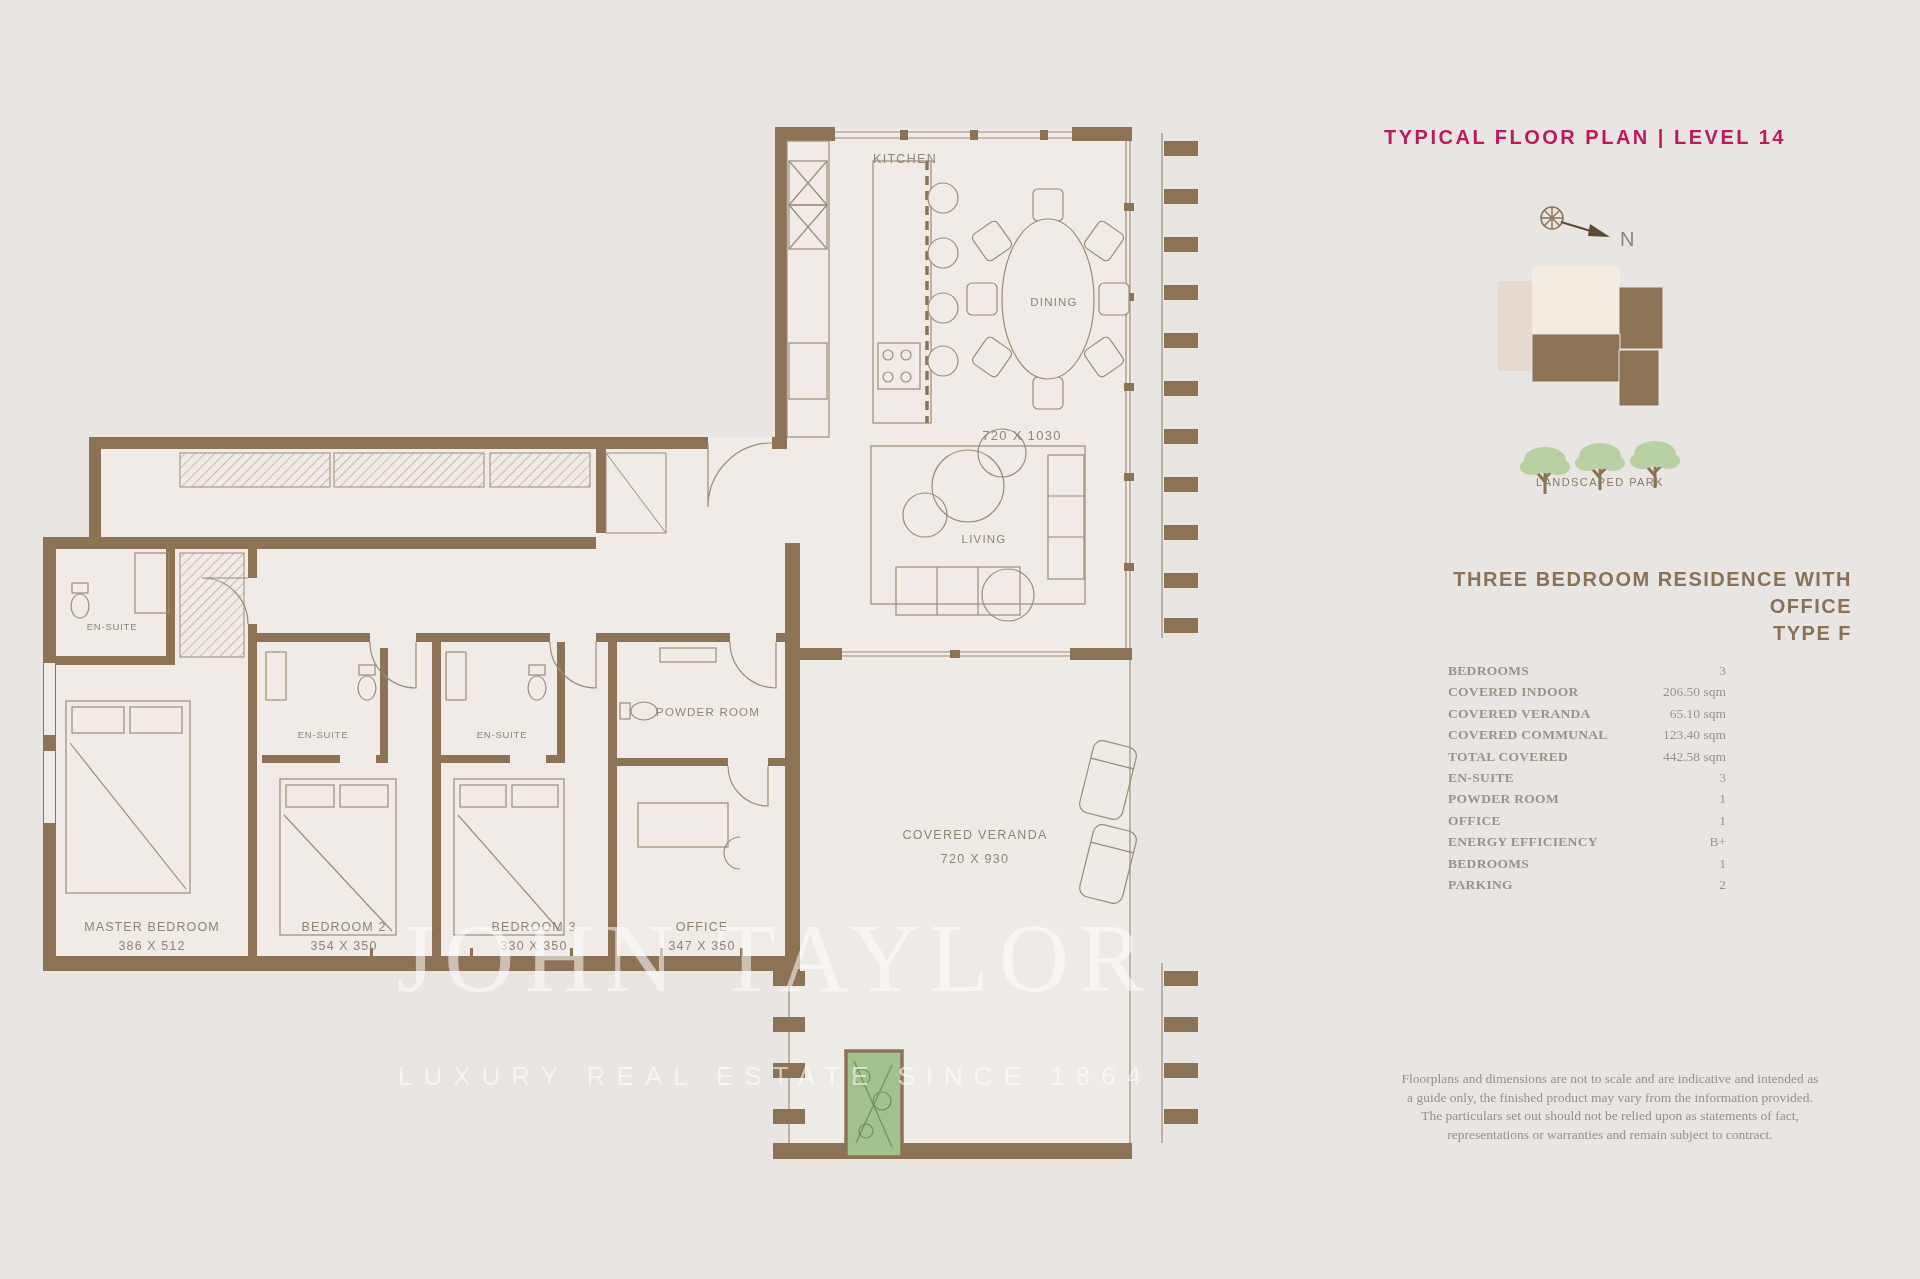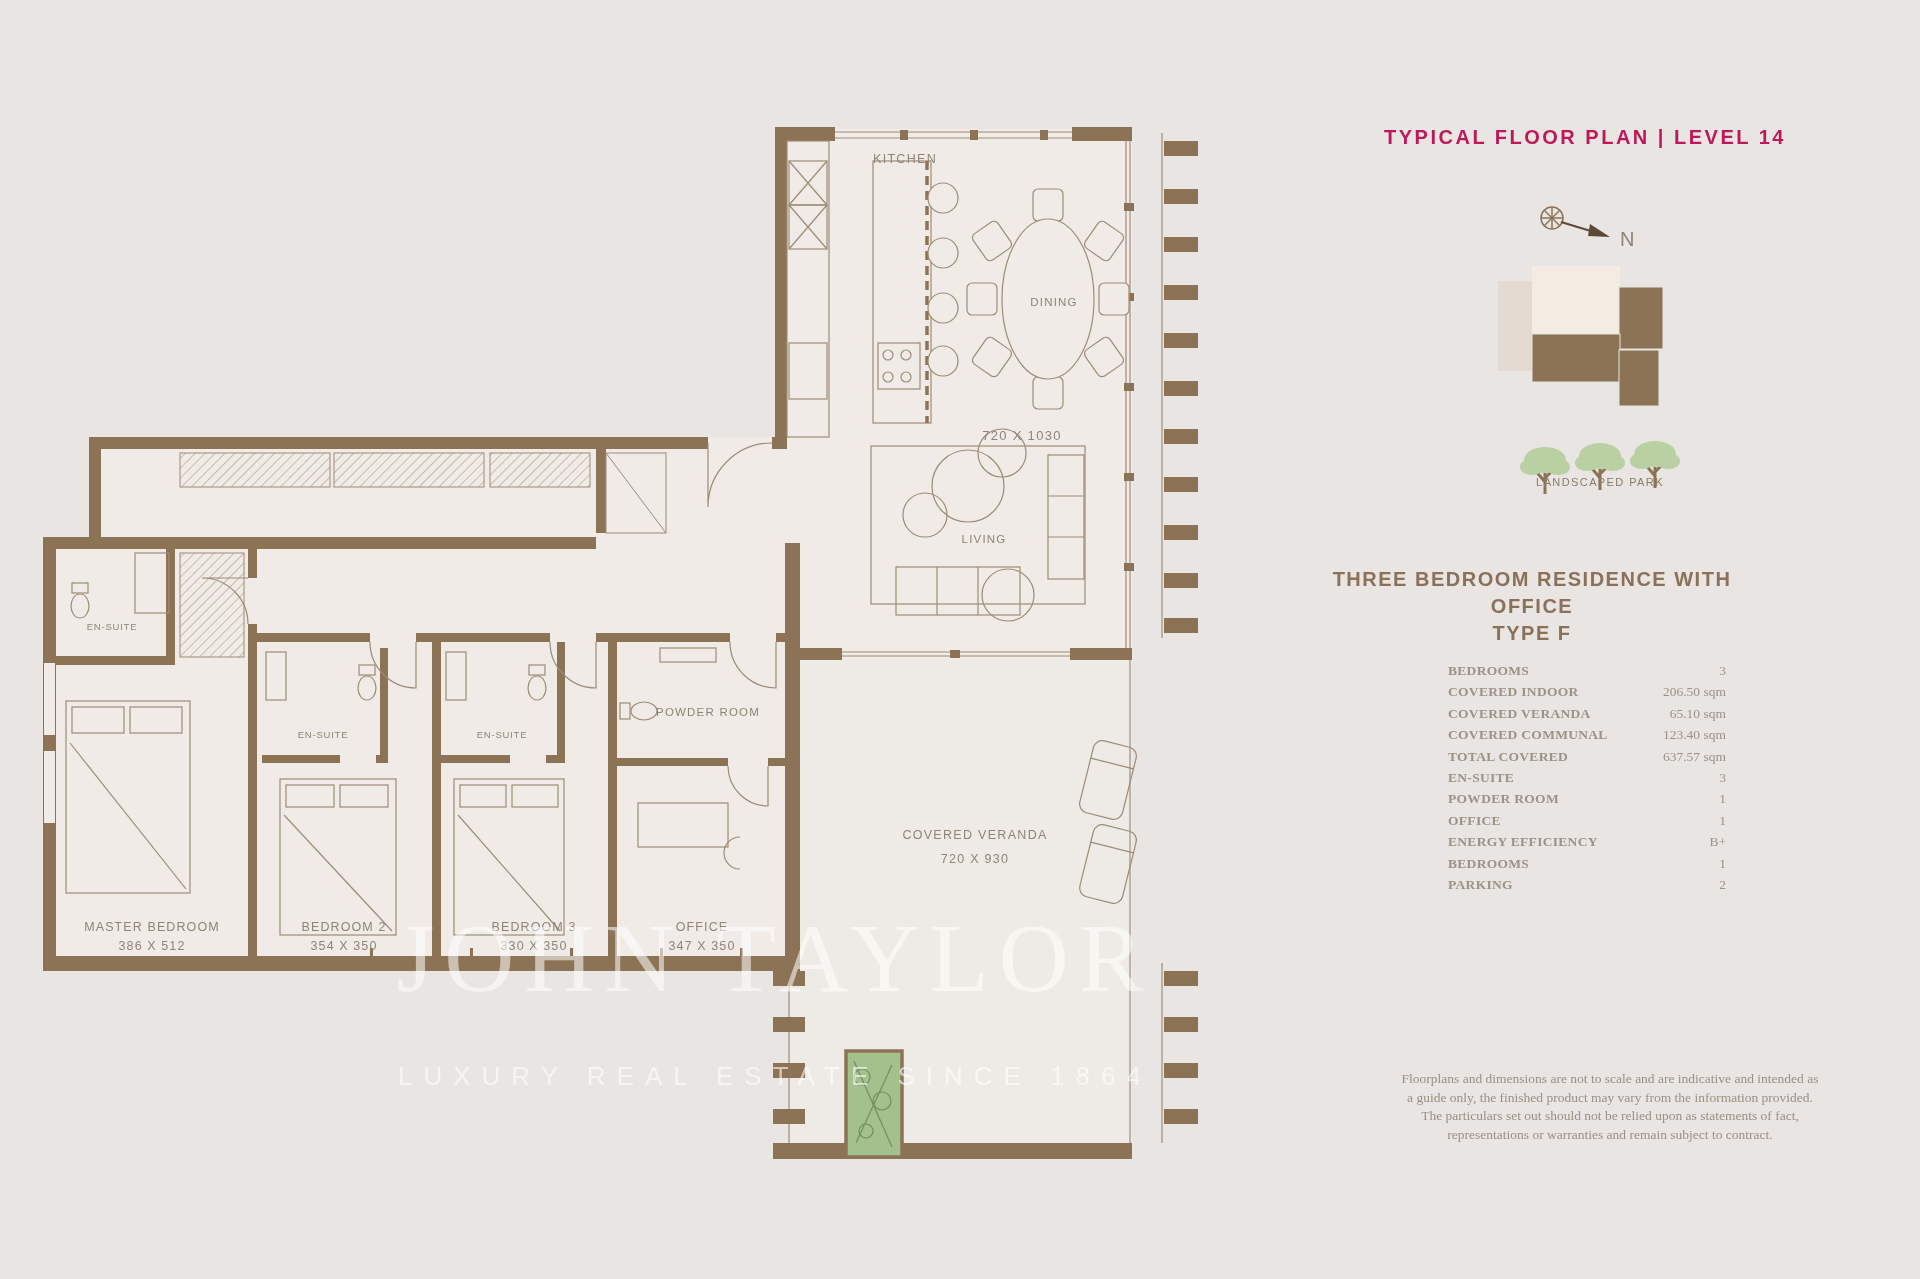--- a/index.html
+++ b/index.html
@@ -4,21 +4,21 @@
 <style>
   html,body{margin:0;padding:0;}
   body{width:1920px;height:1279px;background:#e8e5e2;position:relative;overflow:hidden;
        font-family:"Liberation Sans",sans-serif;}
   .abs{position:absolute;}
   
   .plan-title{left:1355px;top:126px;width:460px;text-align:center;
     font-size:20px;font-weight:700;letter-spacing:2.5px;color:#be185d;z-index:4;}
   .park-label{left:1490px;top:476px;width:220px;text-align:center;
     font-size:11px;letter-spacing:1.4px;color:#8b7b68;z-index:4;}
-  .residence-title{left:1292px;top:566px;width:480px;text-align:center;
+  .residence-title{left:1372px;top:566px;width:480px;text-align:right;
     font-size:20px;font-weight:700;letter-spacing:1.5px;color:#8a7158;line-height:27px;z-index:4;}
   .spec-table{left:1448px;top:663px;width:278px;z-index:4;
     font-family:"Liberation Serif",serif;font-size:13.5px;color:#9c9286;}
   .spec-row{display:flex;justify-content:space-between;height:21.4px;align-items:baseline;}
   .spec-label{font-weight:700;letter-spacing:.3px;}
   .disclaimer{left:1398px;top:1054px;width:424px;text-align:center;z-index:4;
     font-family:"Liberation Serif",serif;font-size:13.5px;line-height:18.5px;color:#9a9084;margin-top:16px;}
   
   .wm1{left:340px;top:903px;width:870px;text-align:center;z-index:6;pointer-events:none;
     font-family:"Liberation Serif",serif;font-size:97px;letter-spacing:10px;
@@ -392,21 +392,21 @@
   <div class="spec-row">
       <span class="spec-label">COVERED VERANDA</span>
       <span>65.10 sqm</span>
     </div>
   <div class="spec-row">
       <span class="spec-label">COVERED COMMUNAL</span>
       <span>123.40 sqm</span>
     </div>
   <div class="spec-row">
       <span class="spec-label">TOTAL COVERED</span>
-      <span>637.57 sqm</span>
+      <span>442.58 sqm</span>
     </div>
   <div class="spec-row">
       <span class="spec-label">EN-SUITE</span>
       <span>3</span>
     </div>
   <div class="spec-row">
       <span class="spec-label">POWDER ROOM</span>
       <span>1</span>
     </div>
   <div class="spec-row">

